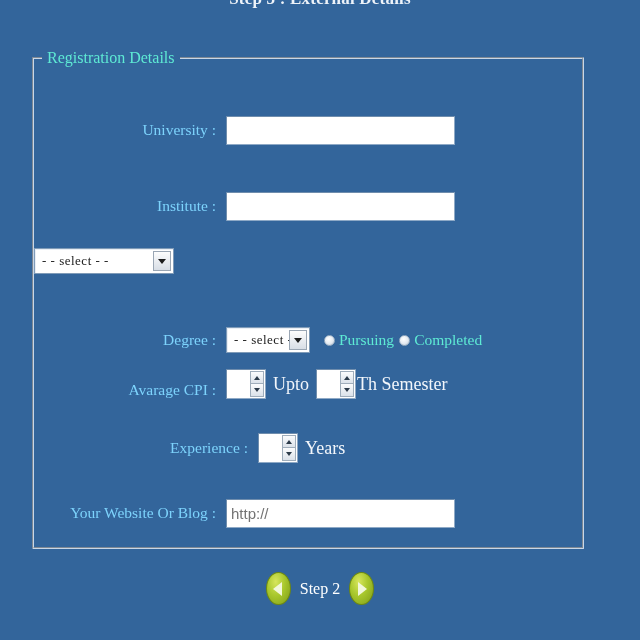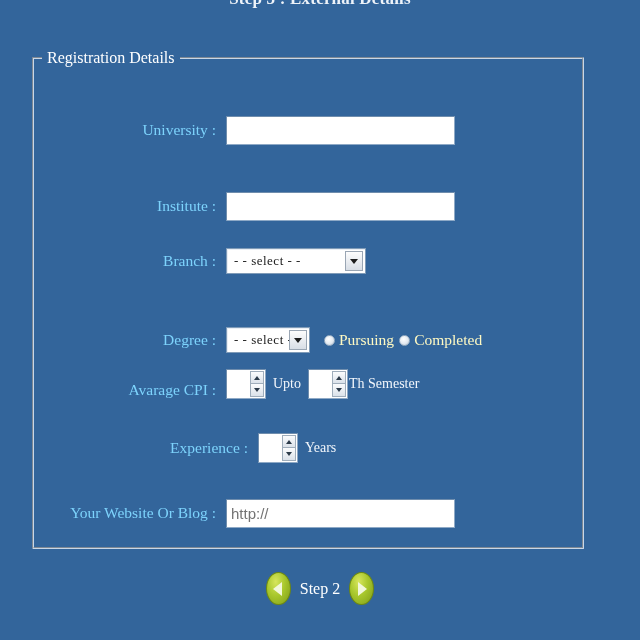--- a/index.html
+++ b/index.html
@@ -41,21 +41,21 @@
     height: 500px;
     border: 2px groove #c8d7e8;
     border-radius: 1px;
     margin: 0;
     padding: 0;
   }
   .reg-fieldset > legend {
     margin-left: 8px;
     padding: 0 5px;
     font-size: 16px;
-    color: #ffffff;
+    color: #5eead4;
     font-weight: normal;
   }
 
   .form-rows {
     position: absolute;
     left: 0; top: 0;
     width: 100%;
   }
 
   .form-row {
@@ -149,21 +149,21 @@
   .radio-item { display: flex; align-items: center; gap: 4px; }
   .radio-dot {
     width: 11px; height: 11px;
     border-radius: 50%;
     background: radial-gradient(circle at 40% 35%, #ffffff 0%, #e4eaf1 55%, #b5c2d0 100%);
     border: 1px solid #9bb0c5;
     flex: none;
   }
   .radio-label {
     font-size: 15.5px;
-    color: #fef9c3;
+    color: #5eead4;
     white-space: nowrap;
   }
 
   
   .spin {
     position: relative;
     display: inline-block;
     width: 40px;
     height: 30px;
     background: #ffffff;
@@ -207,21 +207,21 @@
     border-right: 3px solid transparent;
     border-bottom: 4px solid #2b3a49;
   }
   .spin-btn .down {
     width: 0; height: 0;
     border-left: 3px solid transparent;
     border-right: 3px solid transparent;
     border-top: 4px solid #2b3a49;
   }
   .unit-text {
-    font-size: 14px;
+    font-size: 18px;
     color: #f2f6fb;
     white-space: nowrap;
     margin: 0 7px;
   }
   .unit-text.tight { margin-left: 1px; margin-right: 0; }
 
   
   .step-nav {
     position: absolute;
     left: 0;
@@ -281,21 +281,20 @@
     </div>
 
     <div class="form-row" style="top:124px;">
       <div class="row-label">Institute :</div>
       <div class="row-field">
         <input class="txt" type="text" value="" style="">
       </div>
     </div>
 
     <div class="form-row" style="top:179px;">
-      <div class="row-label">Branch :</div>
       <div class="row-field">
         <div class="sel-wrap wide">
           <span class="sel-text">- - select - -</span>
           <span class="sel-btn">
               <i></i>
             </span>
         </div>
       </div>
     </div>
 

